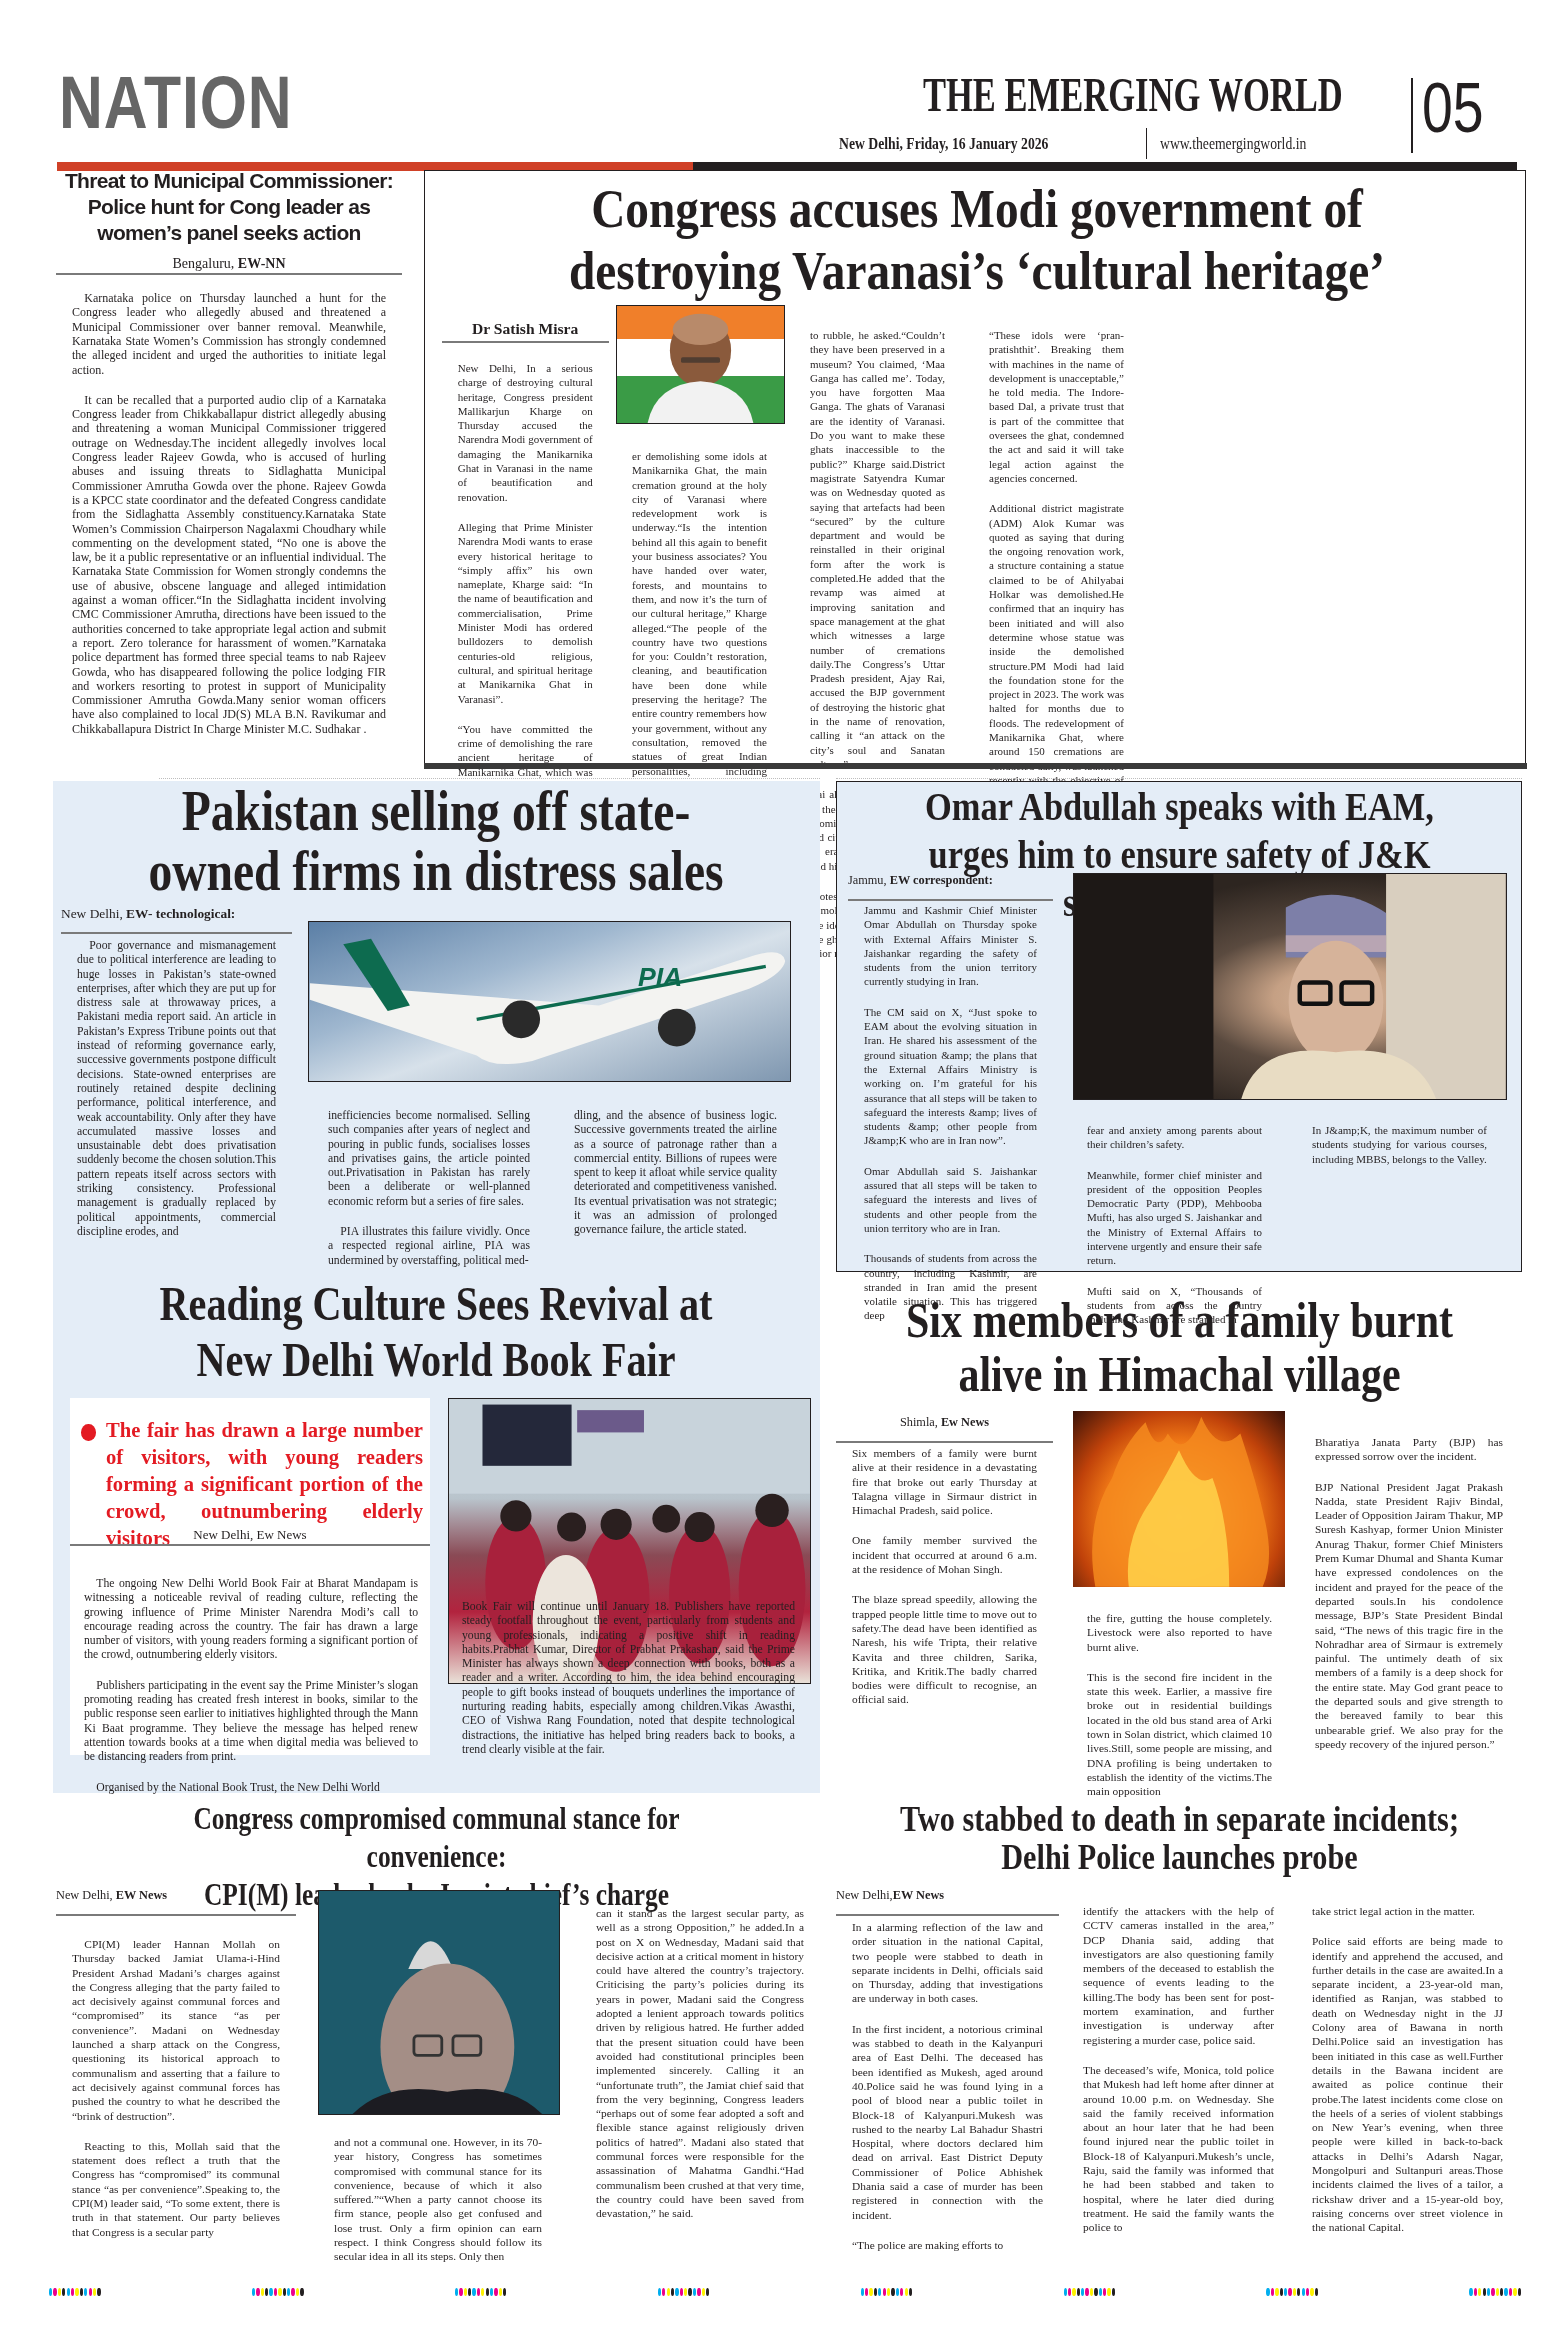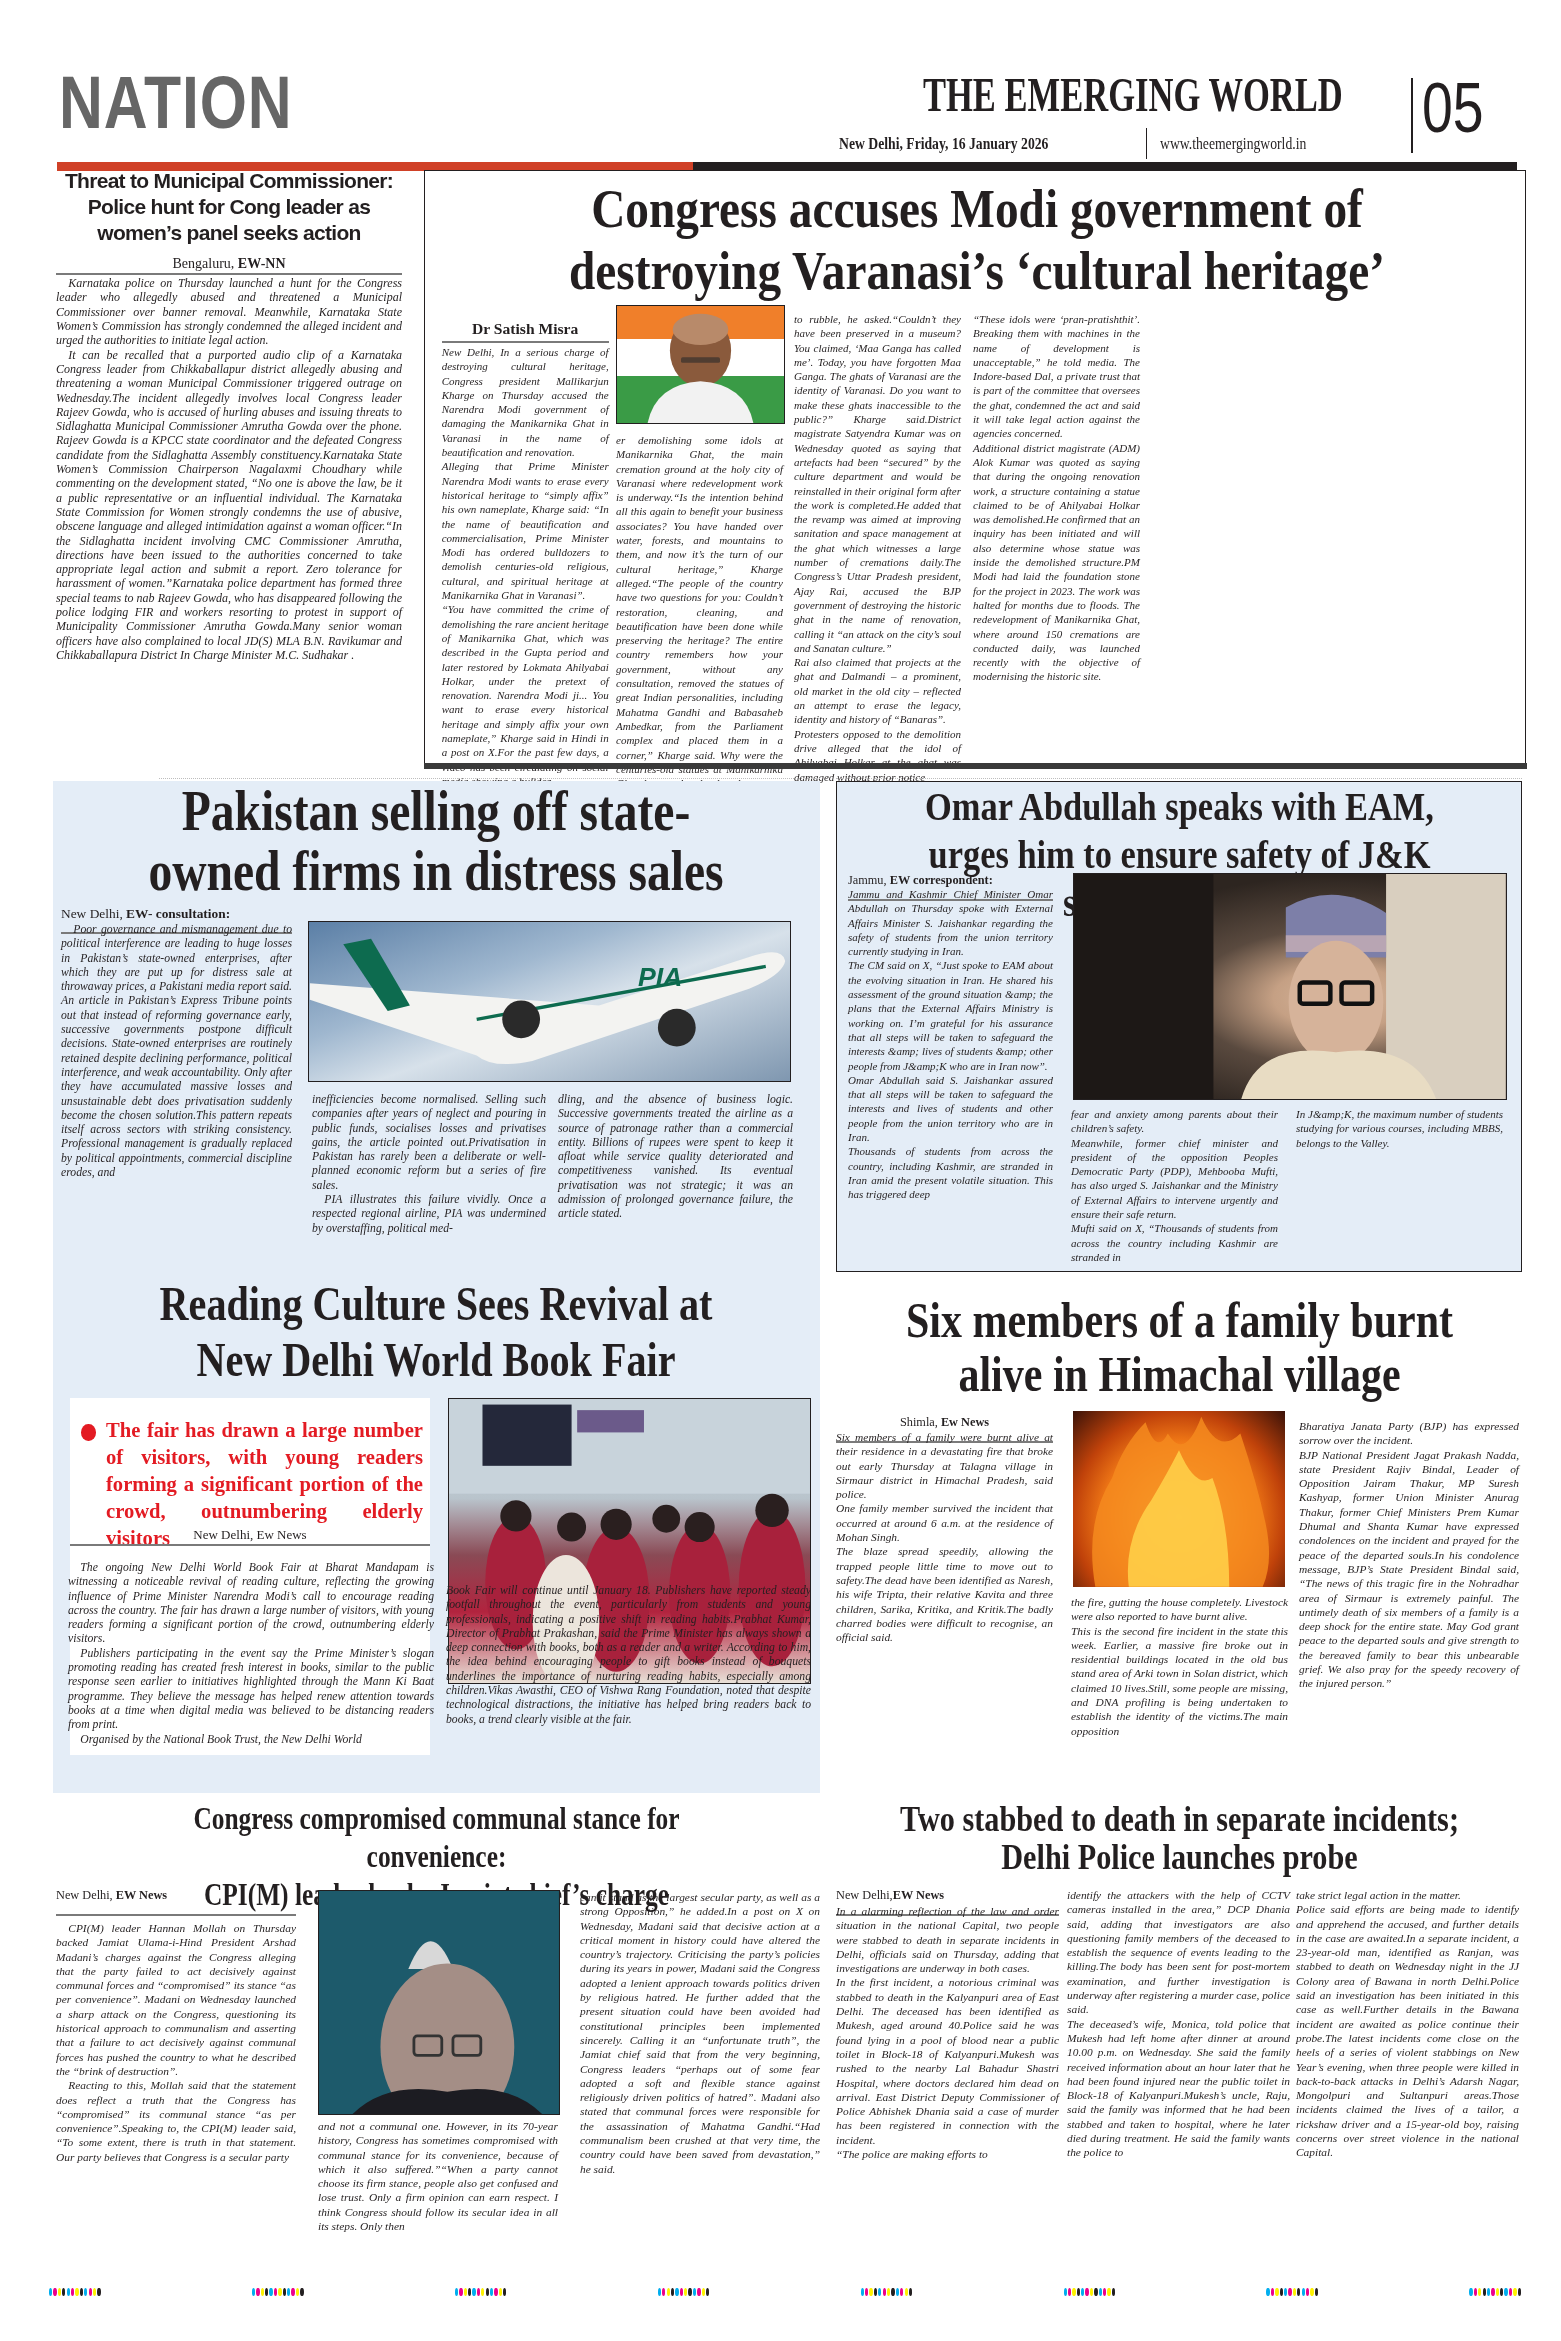--- a/index.html
+++ b/index.html
@@ -12,21 +12,21 @@
   #edition-date { left:839px; top:134px; font-size:16.7px; font-weight:700; white-space:nowrap; transform:scaleX(0.82); transform-origin:left top;}
   #header-sep { left:1146px; top:128px; width:1.1px; height:31px; background:#231f20; }
   #website { left:1160px; top:134px; font-size:16.7px; white-space:nowrap; transform:scaleX(0.82); transform-origin:left top; }
   #page-sep { left:1411px; top:78px; width:1.7px; height:75px; background:#231f20; }
   #page-number { left:1422px; top:72px; font-family:"Liberation Sans",sans-serif; font-size:71px; line-height:1; transform:scaleX(0.78); transform-origin:left top; }
   #bar-red { left:57px; top:162px; width:636px; height:9px; background:#d04127; }
   #bar-black { left:693px; top:162px; width:824px; height:9px; background:#231f20; }
 
   
   .body { font-size:11.7px; line-height:14.2px; text-align:justify; hyphens:auto; }
-  .body p { margin:0;font-style:italic; }
+  .body p { margin:16px; }
   .body p.ind { text-indent:12.3px; }
   .dateline { font-size:13px; line-height:15.6px; border-bottom:2.2px solid #7a7a7a; padding-bottom:10px; margin-bottom:1.1px; white-space:nowrap; }
   .dateline b { font-weight:700; }
   .headline { font-family:"Liberation Serif",serif; font-weight:700; text-align:center; line-height:1.05; }
 
   
   #a1 { left:56px; top:168px; width:346px; }
   #a1-headline { font-family:"Liberation Sans","DejaVu Sans",sans-serif; font-weight:700; font-size:21px; line-height:26px; text-align:center; letter-spacing:-0.7px; }
   #a1-dateline { margin-top:10px; text-align:center; font-size:14px; border-bottom:2.2px solid #7a7a7a; padding-bottom:1.1px; }
   #a1-body { font-size:12px; line-height:14.3px; margin-top:1.1px; }
@@ -163,21 +163,21 @@
 <div class="abs" id="a2-bottom"></div>
 
 <div class="abs dotsep" style="left:159px;top:778px;width:661px;"></div>
 <div class="abs dotsep" style="left:836px;top:778px;width:686px;"></div>
 
 <div class="abs" id="blue-left"></div>
 
 <div class="abs headline" id="a3-headline">Pakistan selling off state-owned firms in distress sales</div>
 <div class="abs dateline" id="a3-dateline">
   <span>New Delhi,</span>
-  <b>EW- consultation:</b>
+  <b>EW- technological:</b>
 </div>
 <div class="abs body a3-body" id="a3-col1">
   <p class="ind">Poor governance and mismanagement due to political interference are leading to huge losses in Pakistan’s state-owned enterprises, after which they are put up for distress sale at throwaway prices, a Pakistani media report said. An article in Pakistan’s Express Tribune points out that instead of reforming governance early, successive governments postpone difficult decisions. State-owned enterprises are routinely retained despite declining performance, political interference, and weak accountability. Only after they have accumulated massive losses and unsustainable debt does privatisation suddenly become the chosen solution.This pattern repeats itself across sectors with striking consistency. Professional management is gradually replaced by political appointments, commercial discipline erodes, and</p>
 </div>
 <div class="abs" id="a3-photo" title="PIA aircraft in flight">
   <svg width="481" height="159" viewBox="0 0 862 286">
     <path d="M0 110 L520 150 L800 60 Q850 45 855 70 Q850 95 790 120 L400 250 Q330 265 300 240 L0 140 Z" fill="#f3f3f1"></path>
     <path d="M60 40 L110 30 L180 150 L140 160 Z" fill="#0d6b4f"></path>
     <path d="M300 175 L820 80" stroke="#0d6b4f" stroke-width="6"></path>
     <circle cx="380" cy="175" r="34" fill="#2a2a2a"></circle>

